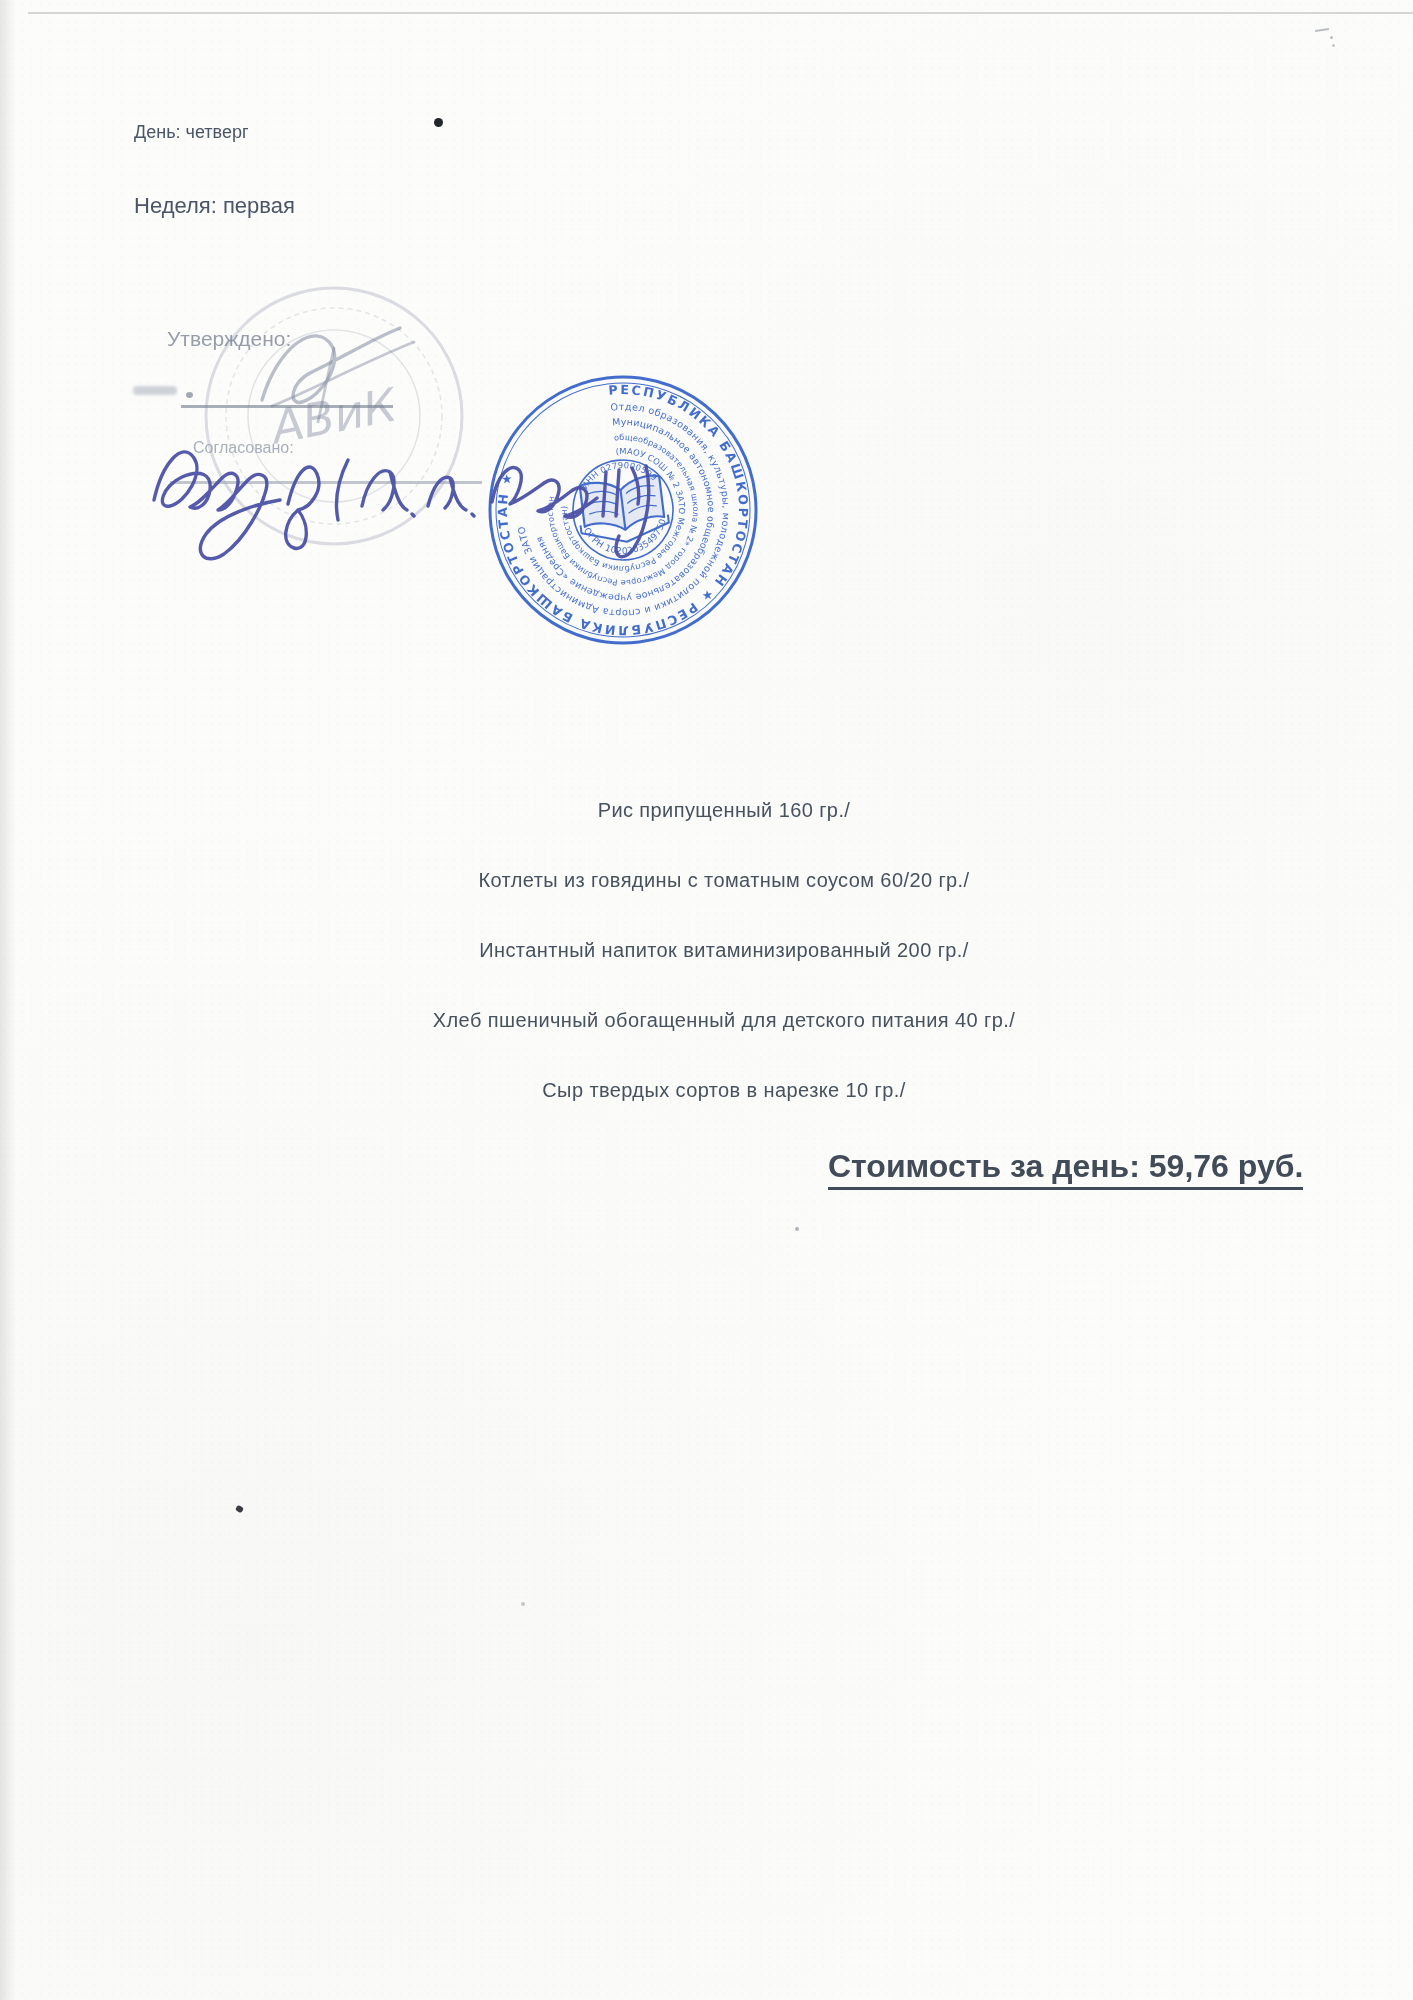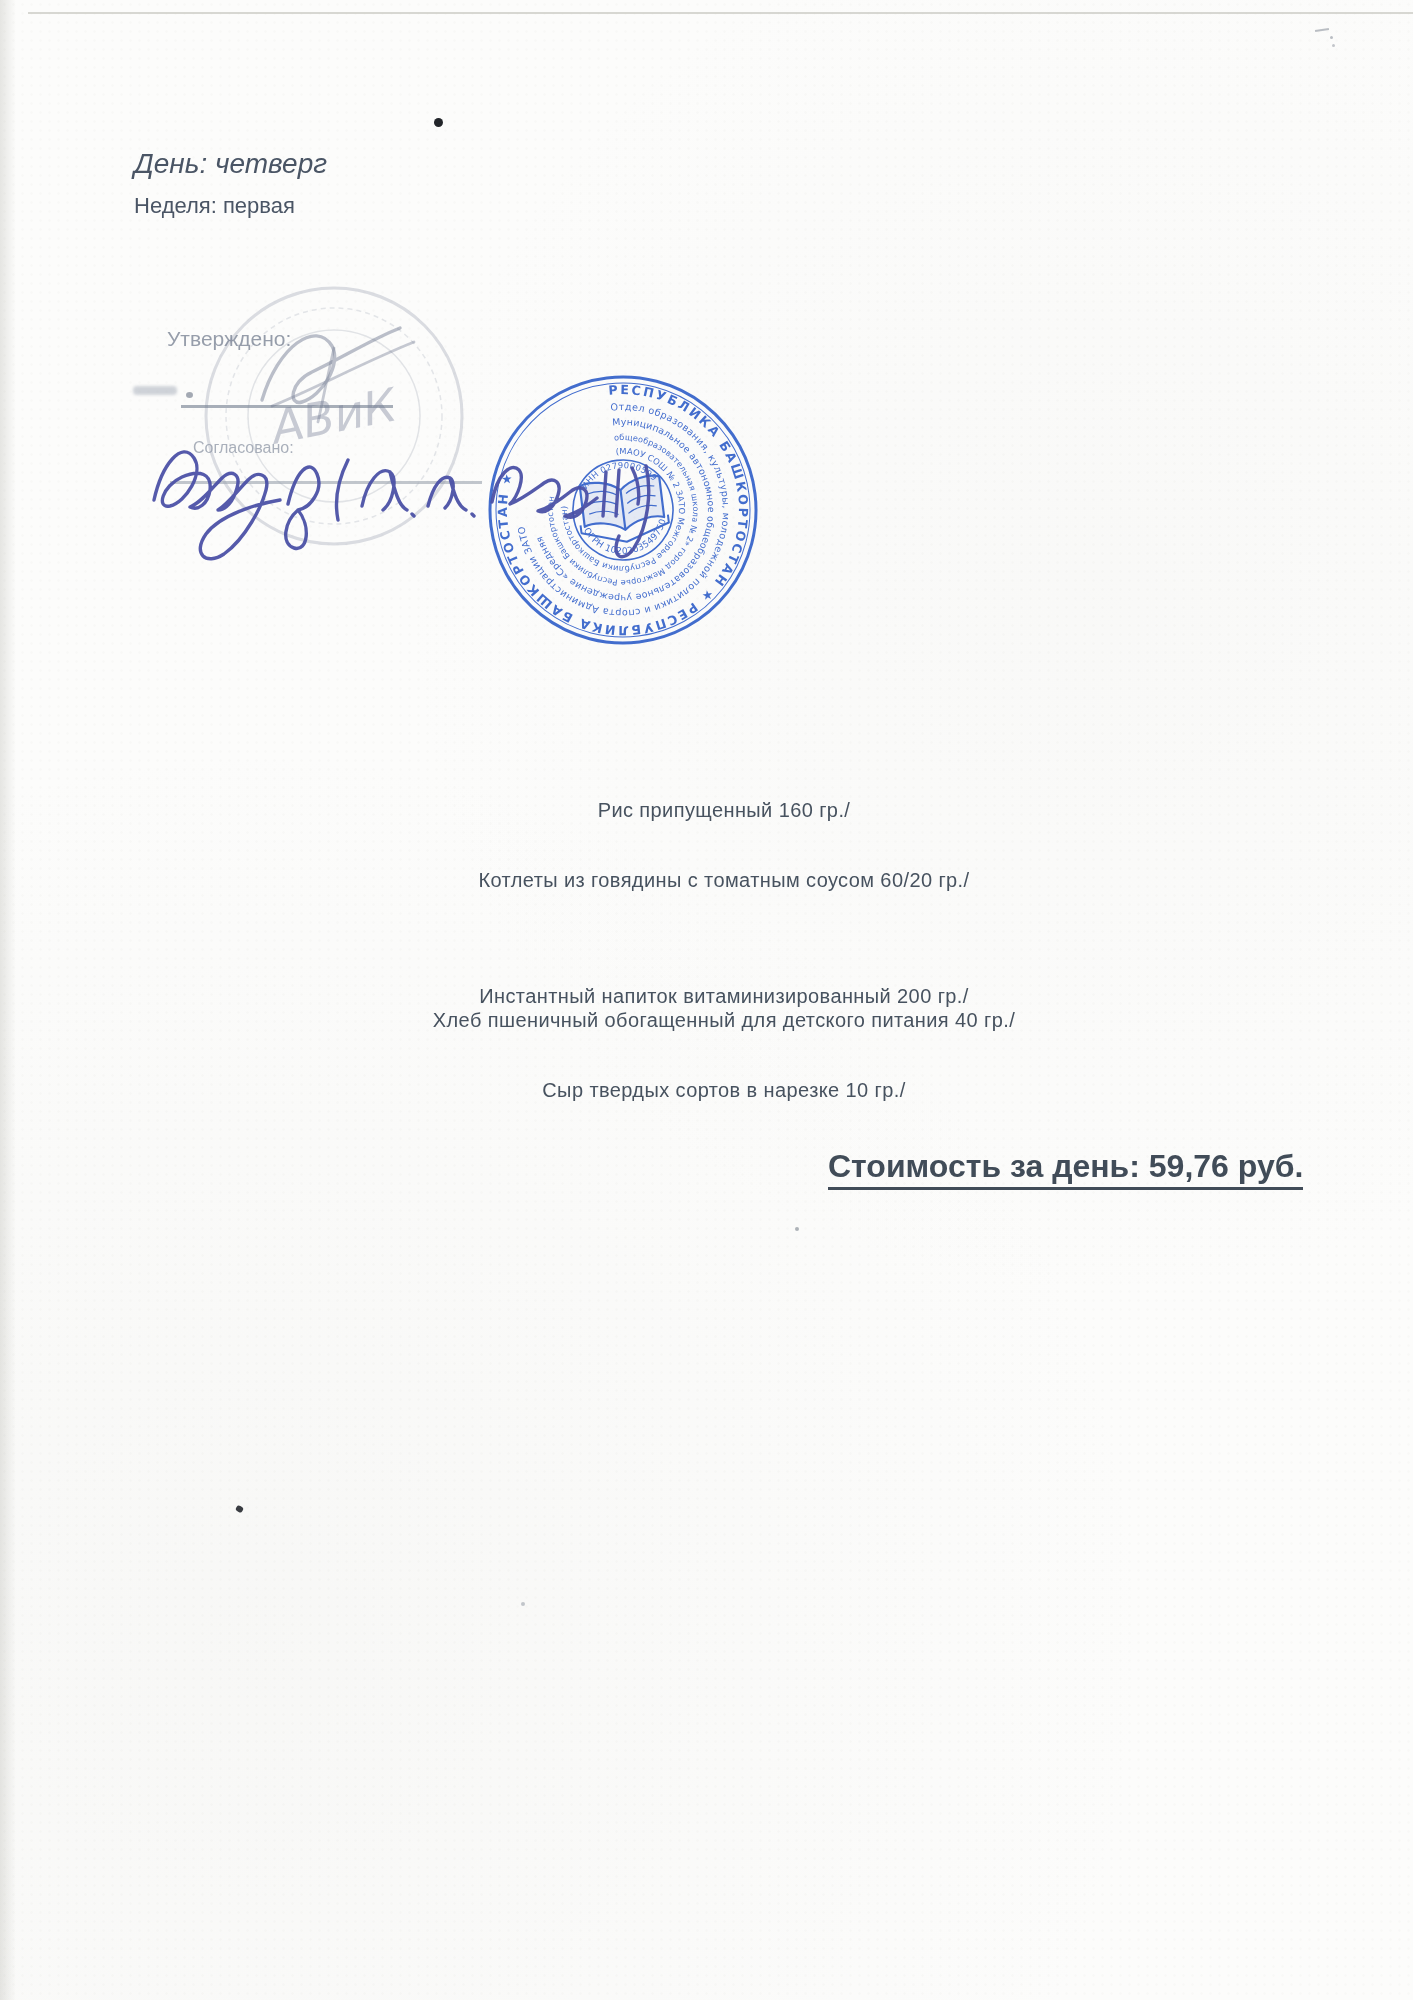--- a/index.html
+++ b/index.html
@@ -12,37 +12,37 @@
       radial-gradient(rgba(175,175,165,.045) 1px, transparent 1.6px);
     background-size:auto,auto,9px 9px;
     font-family:"Liberation Sans","DejaVu Sans",sans-serif;
     color:#4a5460;
   }
   .abs{position:absolute;}
   .top-hairline{position:absolute;top:12px;left:28px;right:0;height:2px;background:#cbcbc4;opacity:.75;}
   .left-streak{position:absolute;left:0;top:0;bottom:0;width:16px;
     background:linear-gradient(90deg, rgba(170,170,162,.28), rgba(170,170,162,0));}
   .t{position:absolute;white-space:nowrap;}
-  .day{left:134px;top:148px;font-size:28px;color:#4a5565;font-style:italic;}
+  .day{left:134px;top:122px;font-size:18px;color:#4a5565;}
   .week{left:134px;top:193px;font-size:22px;color:#4a5565;}
   .approved{left:167px;top:327px;font-size:21px;color:#8e96a4;opacity:.92;}
   .agreed{left:181px;top:439px;font-size:16px;color:#959dab;opacity:.8;z-index:1;margin-left:12px;}
   .smudge{left:133px;top:386px;width:44px;height:9px;background:#aab1bc;opacity:.55;border-radius:4px;filter:blur(1.5px);}
   .smudge2{left:186px;top:392px;width:7px;height:6px;background:#7d8694;opacity:.7;border-radius:50%;}
   .sig-line{left:181px;top:405px;width:212px;height:2.5px;background:#8b94a1;opacity:.75;}
   .sig-underline{left:170px;top:481px;width:312px;height:2.5px;background:#99a1ad;opacity:.6;z-index:1;}
   .menu-title{left:450px;top:584px;width:566px;text-align:center;position:absolute;
     font-size:80px;font-weight:600;font-style:italic;letter-spacing:3px;
     color:#3d434b;z-index:1;}
   .menu-heading{position:absolute;left:100px;top:722px;width:1278px;text-align:center;
     font-size:34px;font-weight:bold;color:#414c58;}
   .menu-heading span{border-bottom:3px solid #414c58;padding-bottom:2px;}
   .menu-item{position:absolute;left:100px;width:1248px;text-align:center;
     font-size:20px;letter-spacing:.4px;color:#47525f;}
-  .mi0{top:799px;}.mi1{top:869px;}.mi2{top:985px;}.mi3{top:1009px;}.mi4{top:1079px;}
+  .mi0{top:799px;}.mi1{top:869px;}.mi2{top:939px;}.mi3{top:1009px;}.mi4{top:1079px;}
   .total{position:absolute;left:828px;top:1148px;font-size:32px;font-weight:bold;color:#414c58;white-space:nowrap;}
   .total span{border-bottom:3px solid #414c58;padding-bottom:3px;}
   .ghost-stamp{position:absolute;left:200px;top:282px;width:268px;height:268px;z-index:0;}
   .blue-stamp{position:absolute;left:483px;top:370px;width:280px;height:280px;z-index:2;
     opacity:.9;transform:rotate(-7deg);}
   .gray-flourish{position:absolute;left:238px;top:312px;width:200px;height:115px;z-index:1;opacity:.85;}
   .pen-signature{position:absolute;left:140px;top:414px;width:560px;height:150px;z-index:3;}
   .dot{position:absolute;border-radius:50%;}
   .dot-a{left:434px;top:118px;width:9px;height:9px;background:#22252a;}
   .dot-b{left:236px;top:1506px;width:7px;height:6px;background:#3a3d42;transform:rotate(30deg);border-radius:40%;}

